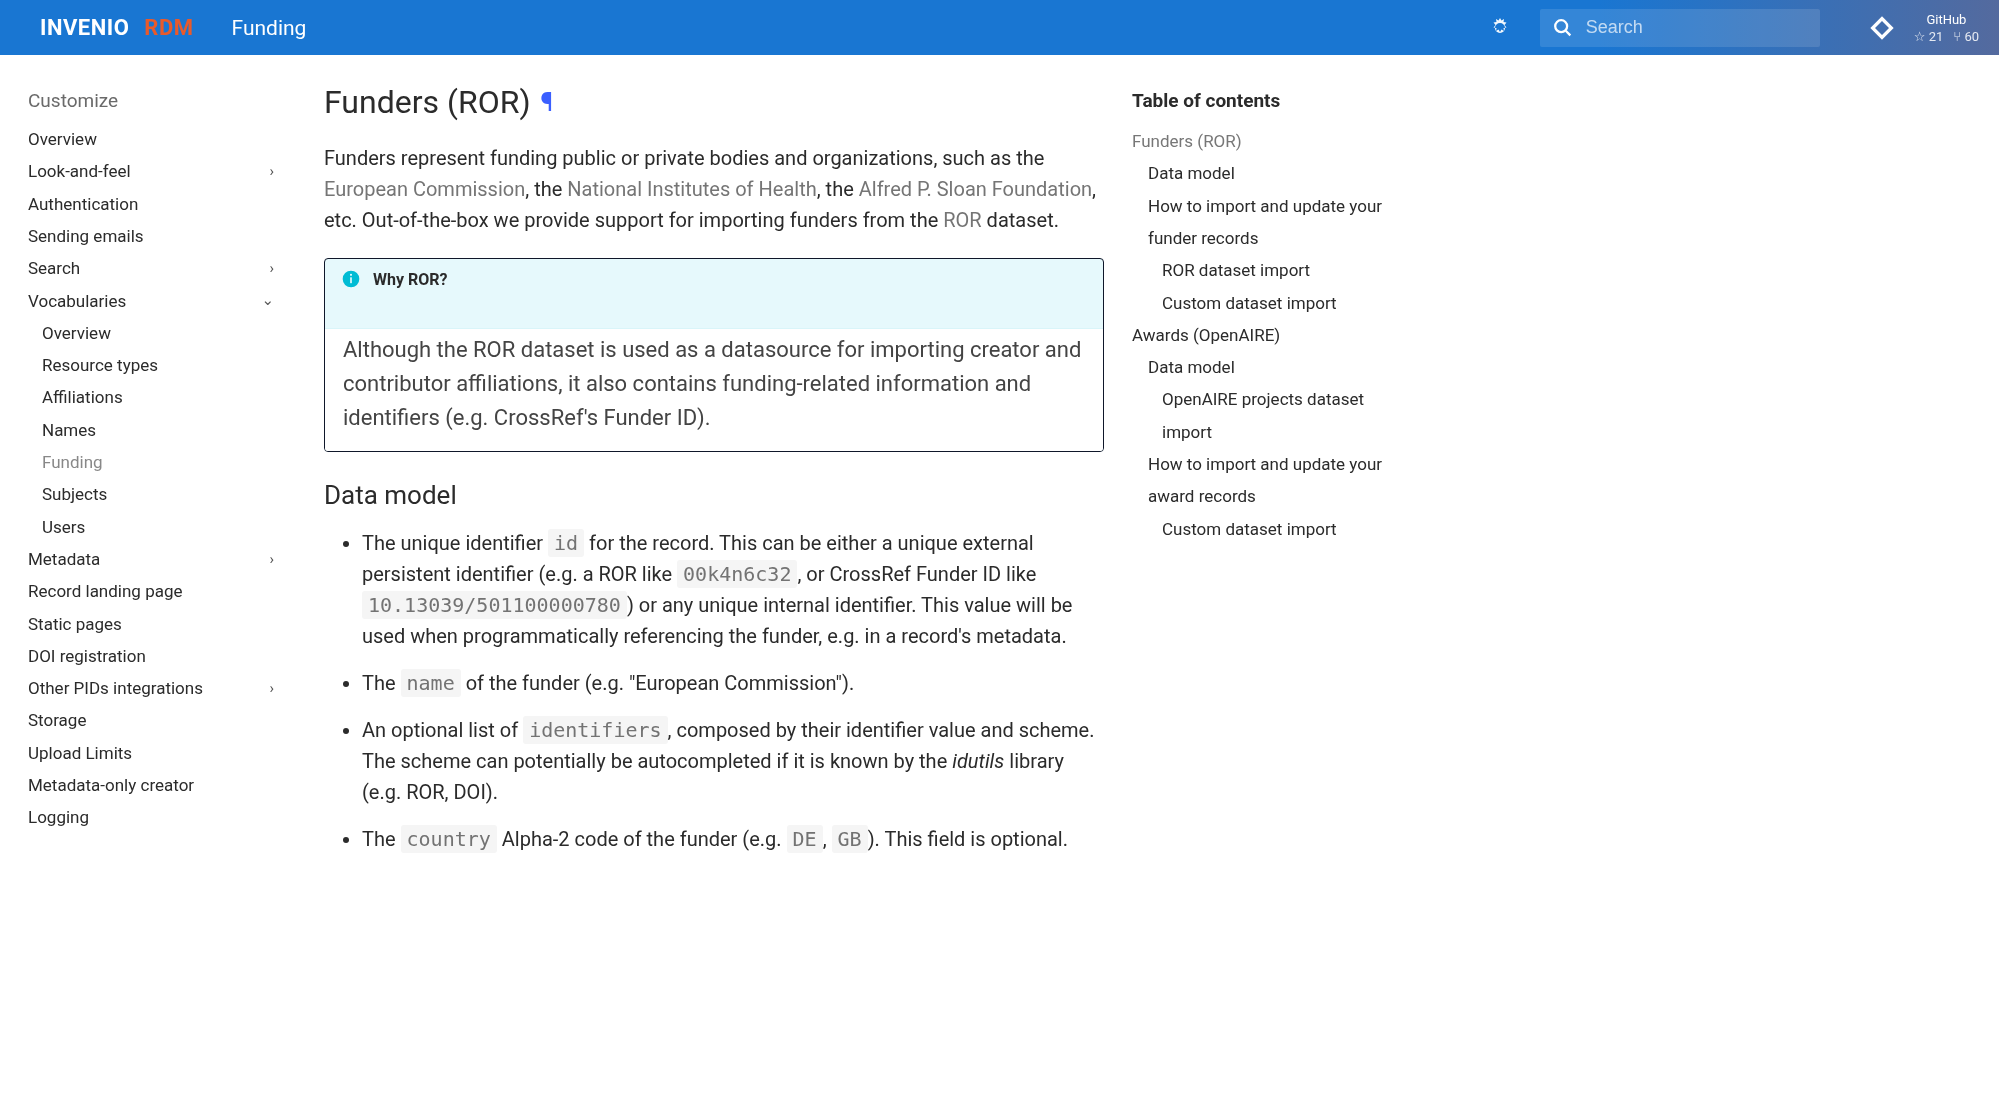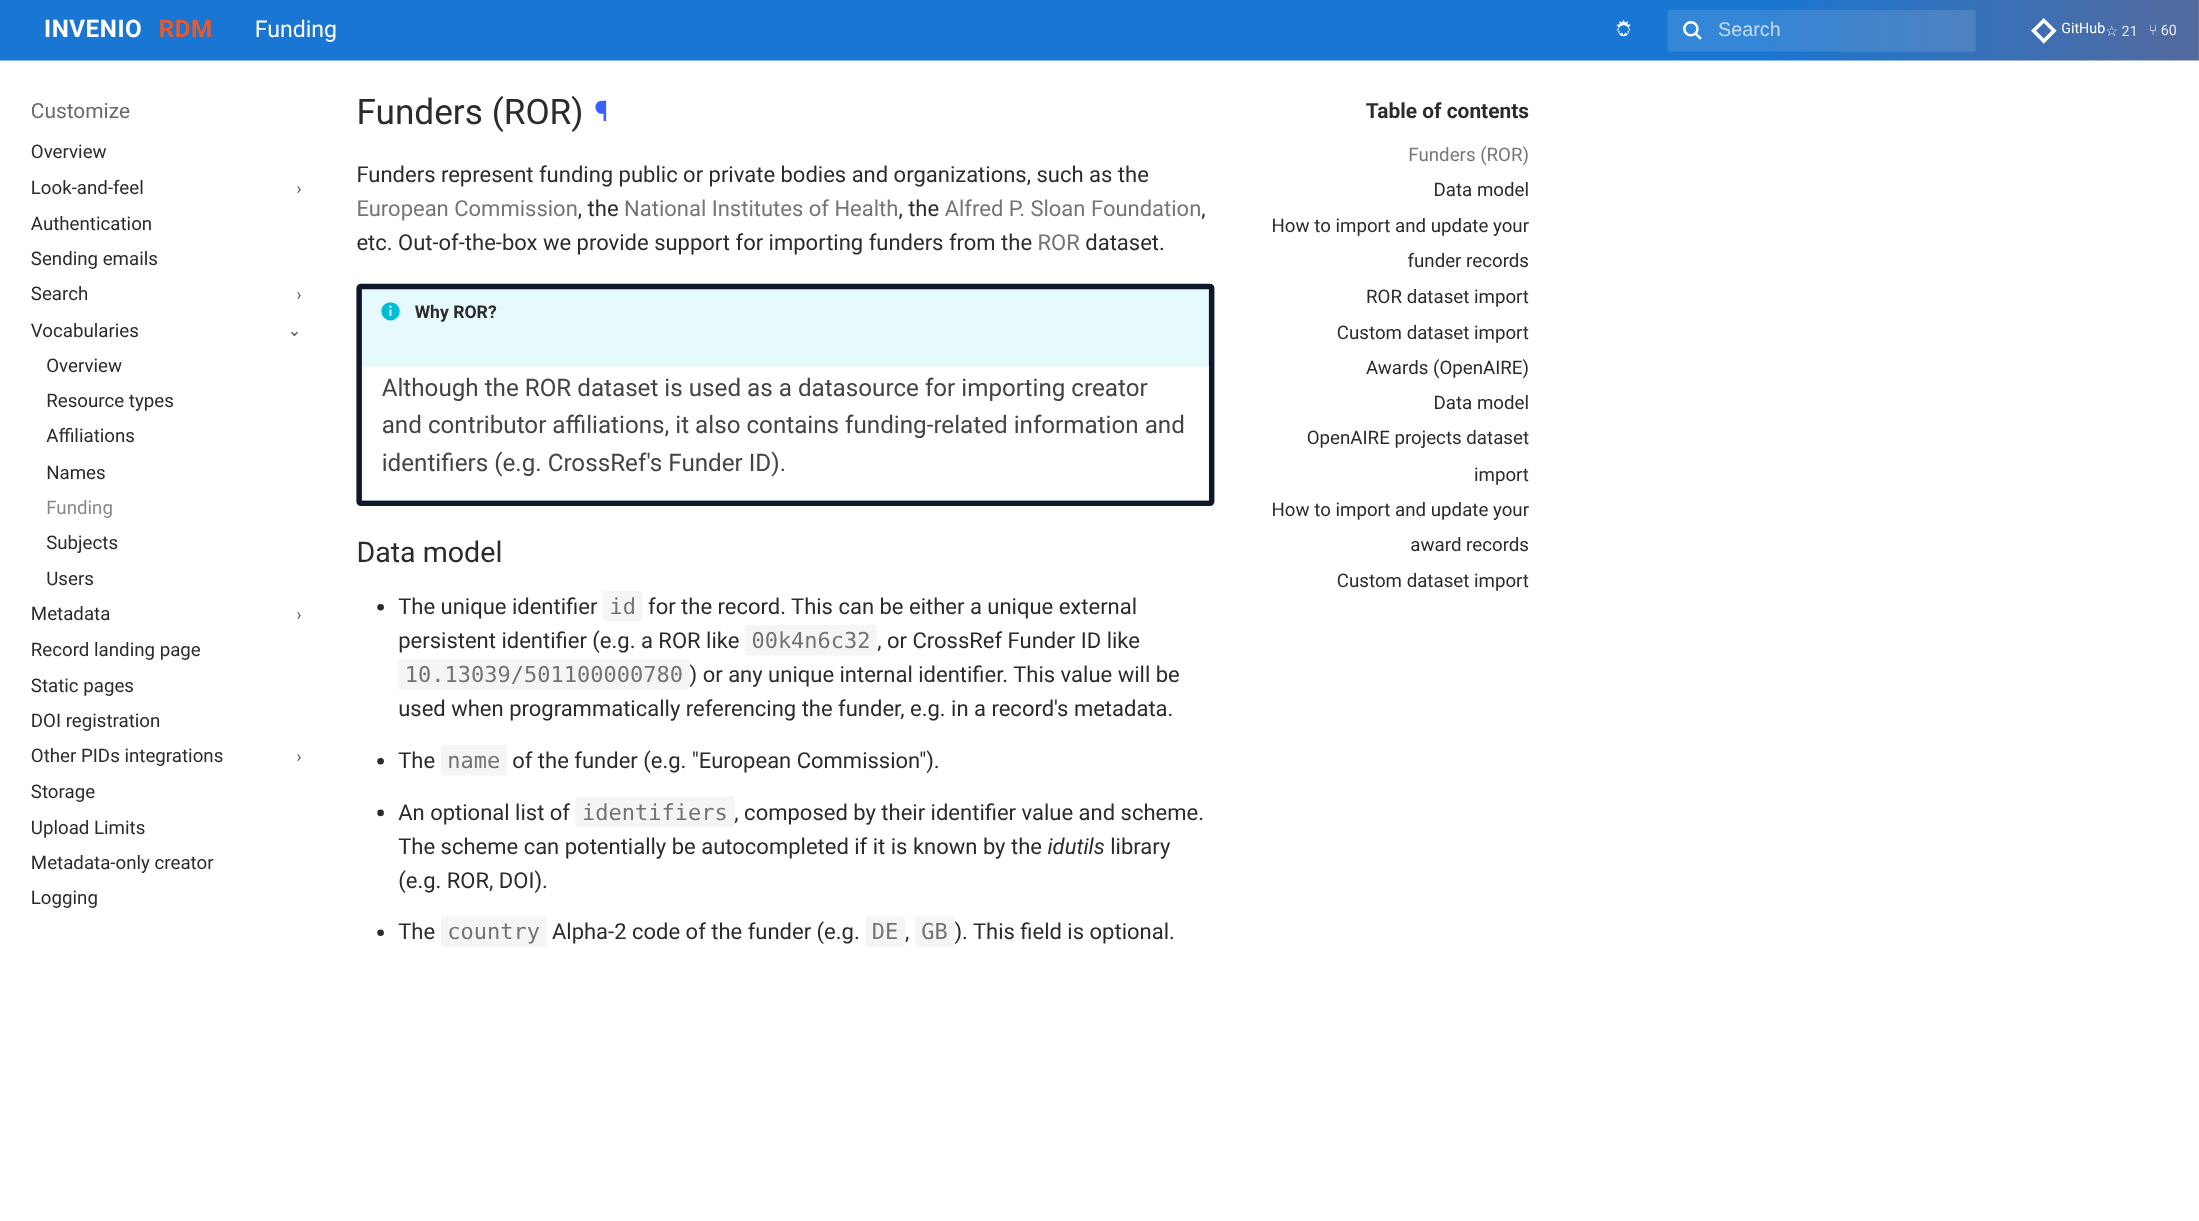--- a/index.html
+++ b/index.html
@@ -47,21 +47,21 @@
   margin-left: 12px;
   width: 100%;
 }
 .search-box input::placeholder { color: rgba(255,255,255,0.7); }
 .github-box {
   display: flex;
   align-items: center;
   margin-left: 48px;
   color: #fff;
 }
-.github-text { display: flex; flex-direction: row; margin-left: 2px; font-size: 13px; }
+.github-text { display: flex; flex-direction: column; margin-left: 18px; font-size: 13px; text-align: center; }
 .github-stats { display: flex; gap: 10px; color: rgba(255,255,255,0.85); font-size: 13px; margin-top: 2px; }
 .layout { display: flex; }
 .sidebar {
   width: 290px;
   padding: 28px 16px 20px 28px;
   font-size: 17px;
   line-height: 1.9;
 }
 .sidebar-section-title { color: #6a6a6a; font-weight: 400; margin-bottom: 4px; font-size: 19px; }
 .nav-item {
@@ -77,21 +77,21 @@
 .main {
   flex: 1;
   padding: 28px 16px 40px 34px;
   max-width: 830px;
 }
 h1 { font-size: 32px; font-weight: 400; margin-bottom: 22px; display: flex; align-items: center; gap: 10px; }
 .pilcrow { color: #3b5fff; font-size: 26px; }
 .intro { font-size: 20px; line-height: 1.55; margin-bottom: 22px; }
 .intro a, .intro .link { color: #757575; text-decoration: none; }
 .admonition {
-  border: 5px solid #0f172a;
+  border: 1px solid #0f172a;
   border-radius: 4px;
   background: #e6f9fc;
   margin-bottom: 28px;
   overflow: hidden;
 }
 .admonition-title {
   display: flex;
   align-items: center;
   gap: 12px;
   padding: 10px 16px;
@@ -119,21 +119,20 @@
   border-radius: 3px;
   font-size: 20px;
   color: #737373;
 }
 em.lib { font-style: italic; }
 .toc {
   width: 290px;
   padding: 28px 20px 20px 12px;
   font-size: 17px;
   line-height: 1.9;
-  text-align: right;
 }
 .toc-title { font-weight: 700; font-size: 19px; margin-bottom: 6px; }
 .toc-item { cursor: pointer; color: #2b2b2b; }
 .toc-item.l1 { color: #777; }
 .toc-item.l2 { padding-left: 16px; }
 .toc-item.l3 { padding-left: 30px; }
 svg { display: block; }
 </style>
 </head>
 <body>

